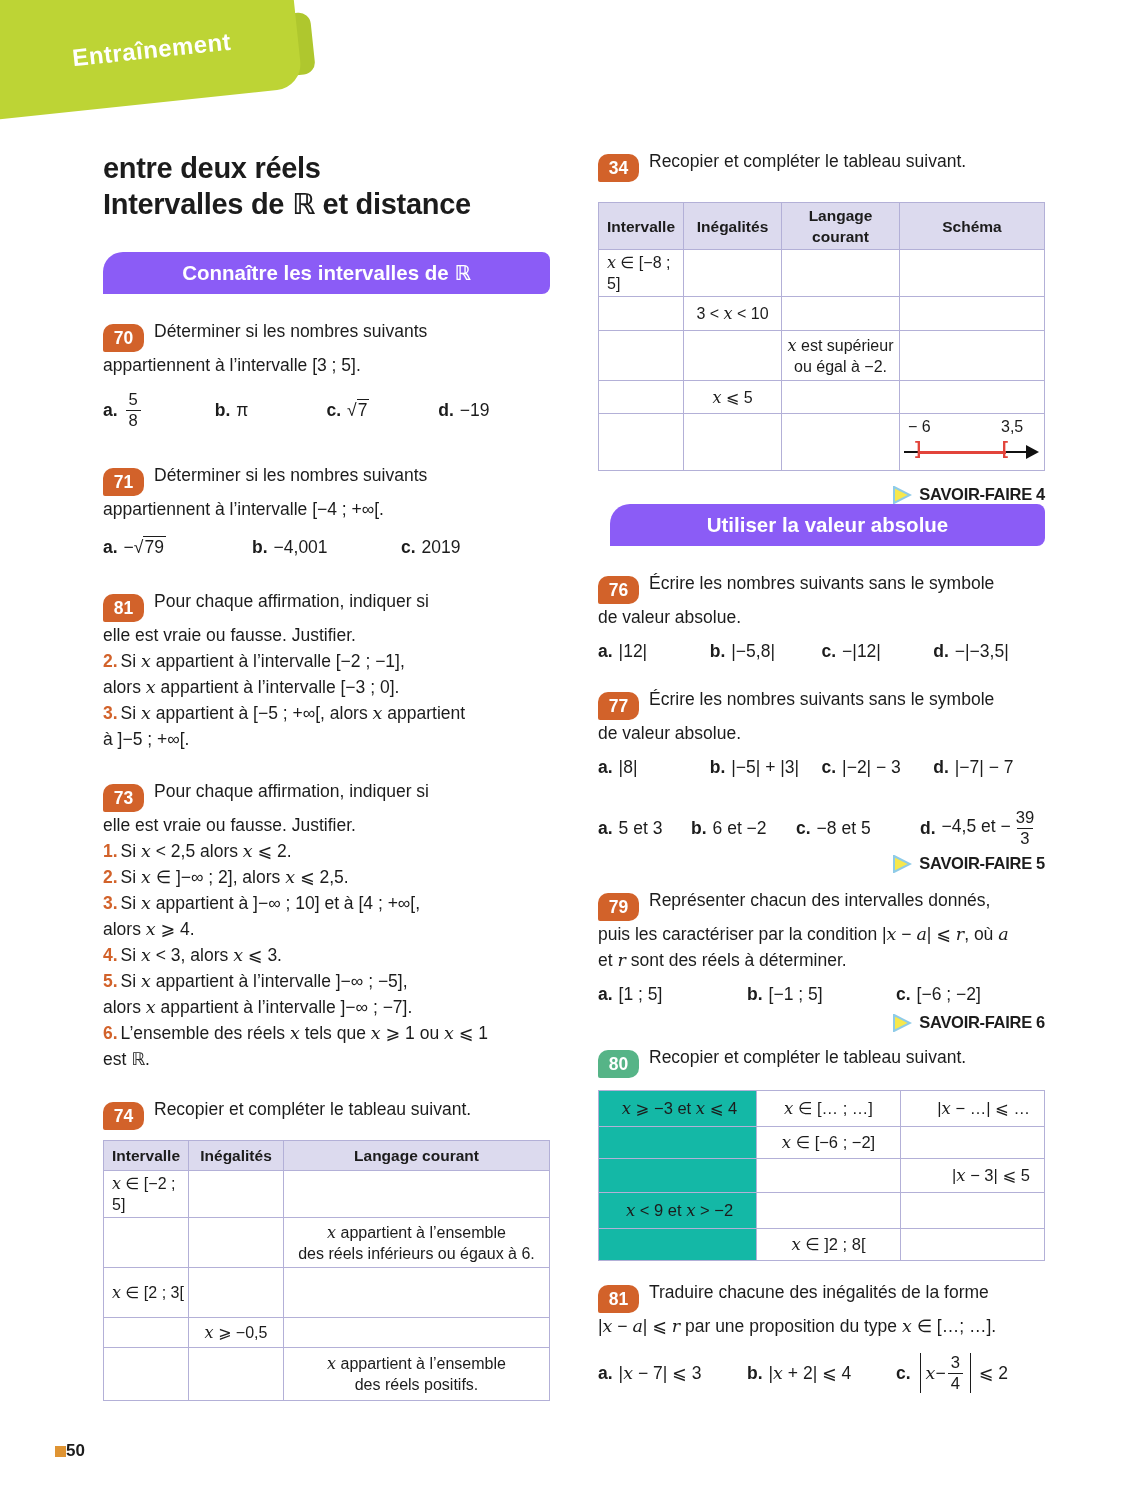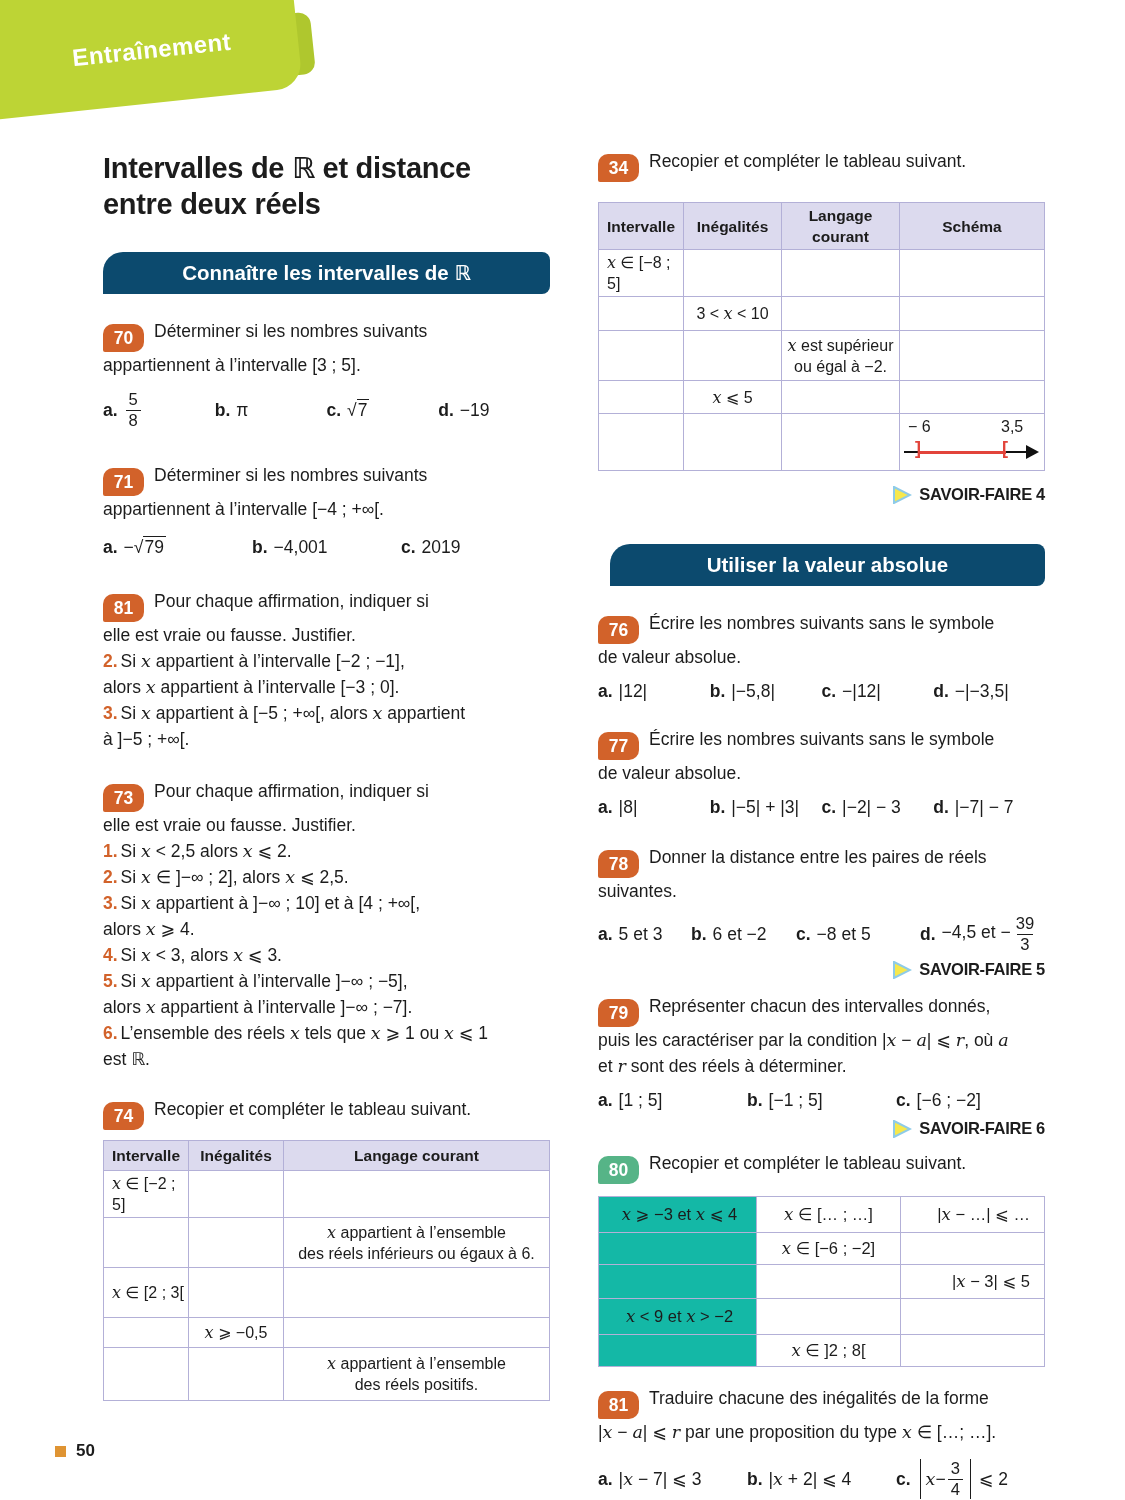--- a/index.html
+++ b/index.html
@@ -17,21 +17,21 @@
           border-radius:0 0 26px 18px;transform:rotate(-6deg);}
   .b-label{position:absolute;left:72px;top:36px;transform:rotate(-6deg);color:#fff;
            font-weight:bold;font-size:24px;letter-spacing:.5px;}
 
   .col{position:absolute;width:447px;}
   .col-left{left:103px;top:150px;}
   .col-right{left:598px;top:148px;}
 
   .title{font-size:29px;line-height:36px;font-weight:bold;letter-spacing:-.3px;}
 
-  .band{background:#0c4a6e;color:#fff;font-weight:bold;font-size:20.5px;height:42px;
+  .band{background:#8b5cf6;color:#fff;font-weight:bold;font-size:20.5px;height:42px;
         line-height:42px;text-align:center;border-radius:20px 8px 8px 0;}
 
   .badge{display:inline-flex;justify-content:center;align-items:center;width:41px;height:28px;
          background:#d2622a;color:#fff;font-weight:bold;font-size:17.5px;
          border-radius:10px 10px 10px 2px;margin-right:10px;vertical-align:-7px;}
   .badge.green{background:#56b487;}
 
   .intro{font-size:17.5px;line-height:26px;}
   .st{font-size:17.5px;line-height:26px;}
   .st .n{color:#d2622a;font-weight:bold;margin-right:3px;}
@@ -67,39 +67,39 @@
   .schema .sl{position:absolute;left:4px;top:0;font-size:16px;}
   .schema .sr{position:absolute;left:97px;top:0;font-size:16px;}
   .schema .axis{position:absolute;left:0;top:35px;width:126px;height:2px;background:#111;}
   .schema .arrowhead{position:absolute;left:122px;top:29px;width:0;height:0;
        border-left:13px solid #111;border-top:7px solid transparent;border-bottom:7px solid transparent;}
   .schema .seg{position:absolute;left:15px;top:34.5px;width:87px;height:3px;background:#e2443b;}
   .schema .br{position:absolute;top:23px;color:#e2443b;font-weight:bold;font-size:18px;line-height:18px;}
   .schema .bl{left:11px;}
   .schema .brr{left:98px;}
 
-  .footer{position:absolute;left:55px;top:1441px;display:flex;align-items:center;gap:10px;
+  .footer{position:absolute;left:55px;top:1441px;display:flex;align-items:center;
           font-weight:bold;font-size:17px;}
   .footer .sqr{width:11px;height:11px;background:#df9433;}
 </style>
 </head>
 <body>
 
 <div class="page">
 
   <div class="banner">
     <div class="b-back"></div>
     <div class="b-main"></div>
     <div class="b-label">Entraînement</div>
   </div>
 
   <div class="col col-left">
     <div class="title">
+      <div>entre deux réels</div>
       <div>Intervalles de ℝ et distance</div>
-      <div>entre deux réels</div>
     </div>
 
     <div class="band" style="margin-top:30px;">Connaître les intervalles de ℝ</div>
 
     <div style="margin-top:24px;">
       <div class="intro">
         <span class="badge">70</span><span>Déterminer si les nombres suivants<br>appartiennent à l’intervalle [3 ; 5].</span>
       </div>
       <div class="opts" style="min-height:52px;">
         <span class="opt">
@@ -274,21 +274,21 @@
       </tbody>
         </table>
       <div class="sf">
         <svg width="20" height="18" viewBox="0 0 20 18">
             <polygon points="2,1 18,9 2,17" fill="#f7e84c" stroke="#8ecbe8" stroke-width="2"></polygon>
           </svg>
         <span>SAVOIR-FAIRE 4</span>
       </div>
     </div>
 
-    <div class="band" style="margin-top:40px;margin-left:12px;text-align:center;">Utiliser la valeur absolue</div>
+    <div class="band" style="margin-left:12px;text-align:center;">Utiliser la valeur absolue</div>
 
     <div style="margin-top:24px;">
       <div class="intro">
         <span class="badge">76</span><span>Écrire les nombres suivants sans le symbole<br>de valeur absolue.</span>
       </div>
       <div class="opts">
         <span class="opt">
             <b>a.</b>
             <span>|12|</span>
           </span>
@@ -325,23 +325,20 @@
             <span>|−2| − 3</span>
           </span>
         <span class="opt">
             <b>d.</b>
             <span>|−7| − 7</span>
           </span>
       </div>
     </div>
 
     <div style="margin-top:22px;">
-      <div class="intro">
-        <span class="badge">78</span><span>Donner la distance entre les paires de réels<br>suivantes.</span>
-      </div>
       <div class="opts" style="min-height:48px;">
         <span class="opt" style="flex:0 0 93px;">
             <b>a.</b>
             <span>5 et 3</span>
           </span>
         <span class="opt" style="flex:0 0 105px;">
             <b>b.</b>
             <span>6 et −2</span>
           </span>
         <span class="opt" style="flex:0 0 124px;">

